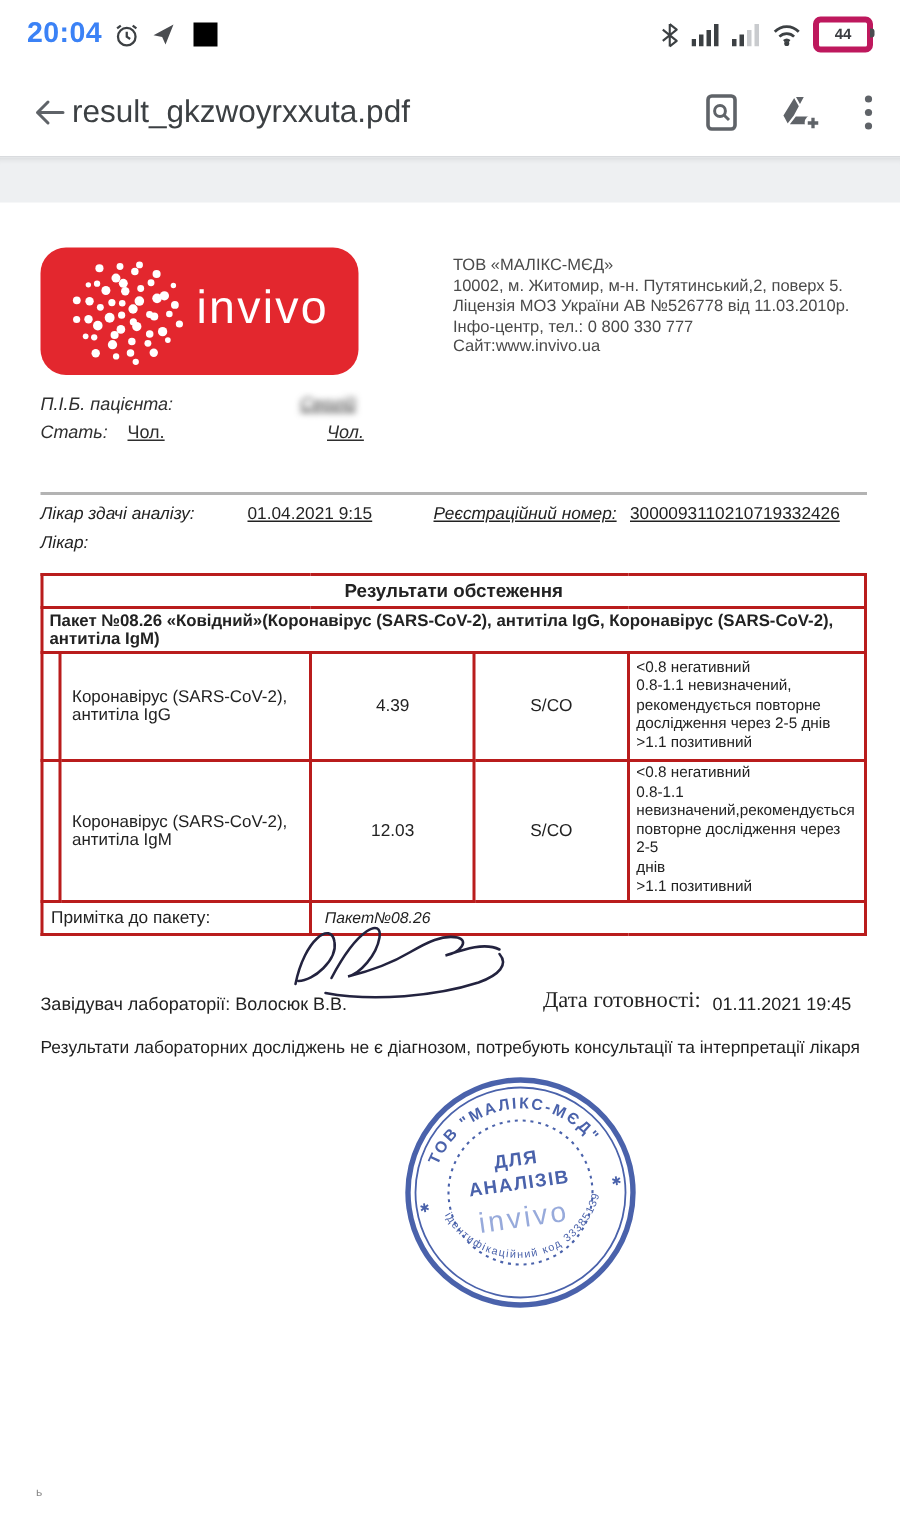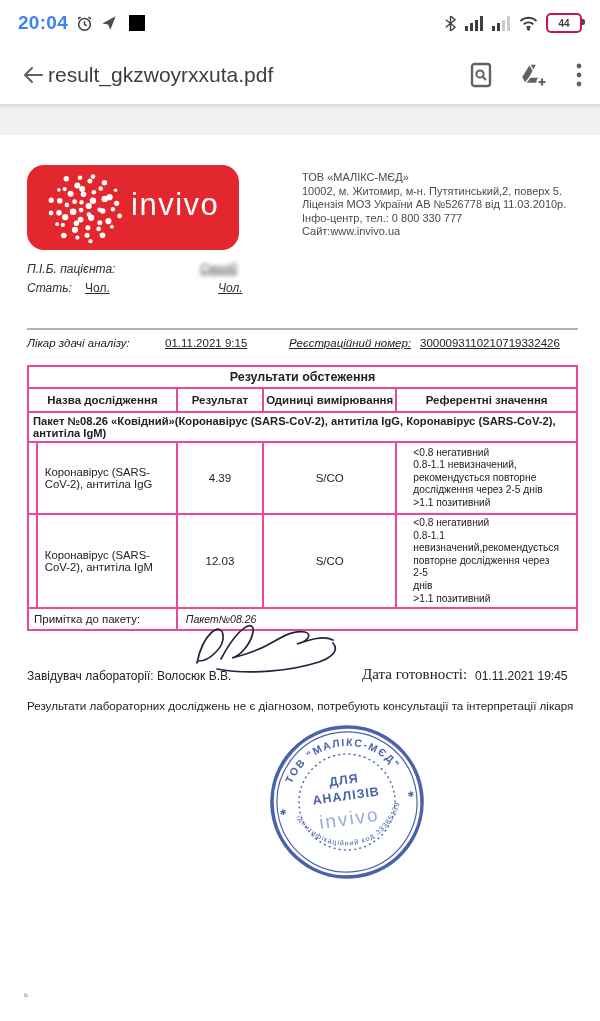--- a/index.html
+++ b/index.html
@@ -4,21 +4,21 @@
 <style>
   html,body{margin:0;padding:0;}
   body{width:600px;height:1021px;background:#fff;font-family:"Liberation Sans",sans-serif;color:#222;overflow:hidden;position:relative;}
   
   .statusbar{height:46px;display:flex;align-items:center;justify-content:space-between;padding:0 18px;background:#fff;}
   .sb-left{display:flex;align-items:center;gap:8px;}
   .sb-time{font-size:19px;font-weight:bold;color:#3b82f6;letter-spacing:.3px;}
   .sb-right{display:flex;align-items:center;gap:8px;}
   .sb-icon{display:flex;align-items:center;}
   .black-square{width:16px;height:16px;background:#000;margin-left:4px;}
-  .battery{position:relative;width:32px;height:16px;border:2px solid #be185d;border-radius:5px;display:flex;align-items:center;justify-content:center;font-size:10px;font-weight:bold;color:#3c3e42;}
+  .battery{position:relative;width:32px;height:16px;border:4px solid #be185d;border-radius:5px;display:flex;align-items:center;justify-content:center;font-size:10px;font-weight:bold;color:#3c3e42;}
   .battery:after{content:"";position:absolute;right:-5px;top:4px;width:3px;height:6px;background:#4a4c50;border-radius:0 2px 2px 0;}
   
   .toolbar{height:58px;display:flex;align-items:center;padding:0 18px;background:#fff;}
   .tb-back{width:30px;height:30px;display:flex;align-items:center;justify-content:center;cursor:pointer;}
   .tb-title{flex:1;font-size:21px;color:#3c4043;white-space:nowrap;overflow:hidden;}
   .tb-actions{display:flex;align-items:center;gap:28px;}
   .tb-btn{display:flex;align-items:center;justify-content:center;cursor:pointer;}
   
   .viewer-band{height:30px;background:#eef0f2;border-top:1px solid #d9dbde;box-shadow:inset 0 5px 5px -5px rgba(0,0,0,.15);}
   
@@ -31,29 +31,29 @@
   .patient{margin-top:12px;font-size:12px;color:#2e2e2e;}
   .p-row{position:relative;height:19px;}
   .lbl-i{font-style:italic;}
   .pos-a{position:absolute;top:0;text-decoration:underline;}
   .blurred{filter:blur(2px);font-style:italic;color:#333;}
   
   .meta{margin-top:28px;border-top:2px solid #b3b3b3;padding:7px 0 3px;}
   .m-row{position:relative;height:19px;font-size:11.5px;}
   
   table.results{width:100%;border-collapse:collapse;margin-top:6px;}
-  table.results td{border:2px solid #ec4899;vertical-align:middle;}
+  table.results td{border:2px solid #b91c1c;vertical-align:middle;}
   td.t-title{border:none;border-top:2px solid #b3b3b3;border-bottom:2px solid #2d2d2d;text-align:center;font-weight:bold;font-size:12.5px;padding:3px 0;}
   td.hdr{font-weight:bold;font-size:11.5px;text-align:center;padding:5px 2px;white-space:nowrap;}
   td.pkg{font-weight:bold;font-size:11.2px;padding:2px 4px;}
   td.subcol{width:11px;padding:0;}
   td.nm{font-weight:normal;font-size:11.3px;padding:4px 7px;width:160px;}
   td.rs{font-size:11.5px;text-align:center;width:112px;}
   td.un{font-size:11.5px;text-align:center;width:106px;}
-  td.rf{font-size:10.2px;line-height:12.6px;padding:2px 16px;white-space:pre-line;width:148px;vertical-align:top;}
+  td.rf{font-size:10.2px;line-height:12.6px;padding:2px 4px;white-space:pre-line;width:148px;vertical-align:top;}
   tr.r1 td{height:62px;}
   tr.r2 td{height:72px;}
   td.note-l{font-size:11.5px;padding:4px 5px;}
   td.note-v{font-size:10.5px;font-style:italic;padding:4px 8px;}
   
   .sig-area{position:relative;height:44px;margin-top:10px;}
   .sig-label{position:absolute;left:0;bottom:2px;font-size:12px;}
   .sig-svg{position:absolute;left:160px;top:-24px;}
   .ready-label{position:absolute;left:335px;bottom:2px;font-family:"Liberation Serif",serif;font-size:15px;}
   .ready-value{position:absolute;left:448px;bottom:2px;font-size:12px;}
@@ -245,37 +245,34 @@
     <div class="p-row">
       <span class="lbl-i">Стать:</span>
       <span class="pos-a" style="left:58px;">Чол.</span>
       <span class="pos-a lbl-i" style="left:191px;">Чол.</span>
     </div>
   </div>
 
   <div class="meta">
     <div class="m-row">
       <span class="lbl-i">Лікар здачі аналізу:</span>
-      <span class="pos-a" style="left:138px;">01.11.2021 9:15</span>
+      <span class="pos-a" style="left:138px;">01.04.2021 9:15</span>
       <span class="pos-a lbl-i" style="left:262px;text-align:right;">Реєстраційний номер:</span>
       <span class="pos-a" style="left:393px;">3000093110210719332426</span>
+    </div>
+    <div class="m-row" style="height:17px;">
+      <span class="lbl-i">Лікар:</span>
     </div>
   </div>
 
   <table class="results">
     <tbody>
         <tr>
           <td class="t-title" colspan="5">Результати обстеження</td>
         </tr>
-    <tr>
-      <td class="hdr" colspan="2">Назва дослідження</td>
-      <td class="hdr">Результат</td>
-      <td class="hdr">Одиниці вимірювання</td>
-      <td class="hdr">Референтні значення</td>
-    </tr>
     <tr>
           <td class="pkg" colspan="5">Пакет №08.26 «Ковідний»(Коронавірус (SARS-CoV-2), антитіла IgG, Коронавірус (SARS-CoV-2), антитіла IgM)</td>
         </tr>
     <tr class="r1">
       <td class="subcol"></td>
       <td class="nm">Коронавірус (SARS-CoV-2), антитіла IgG</td>
       <td class="rs">4.39</td>
       <td class="un">S/CO</td>
       <td class="rf">&lt;0.8 негативний
 0.8-1.1 невизначений,

